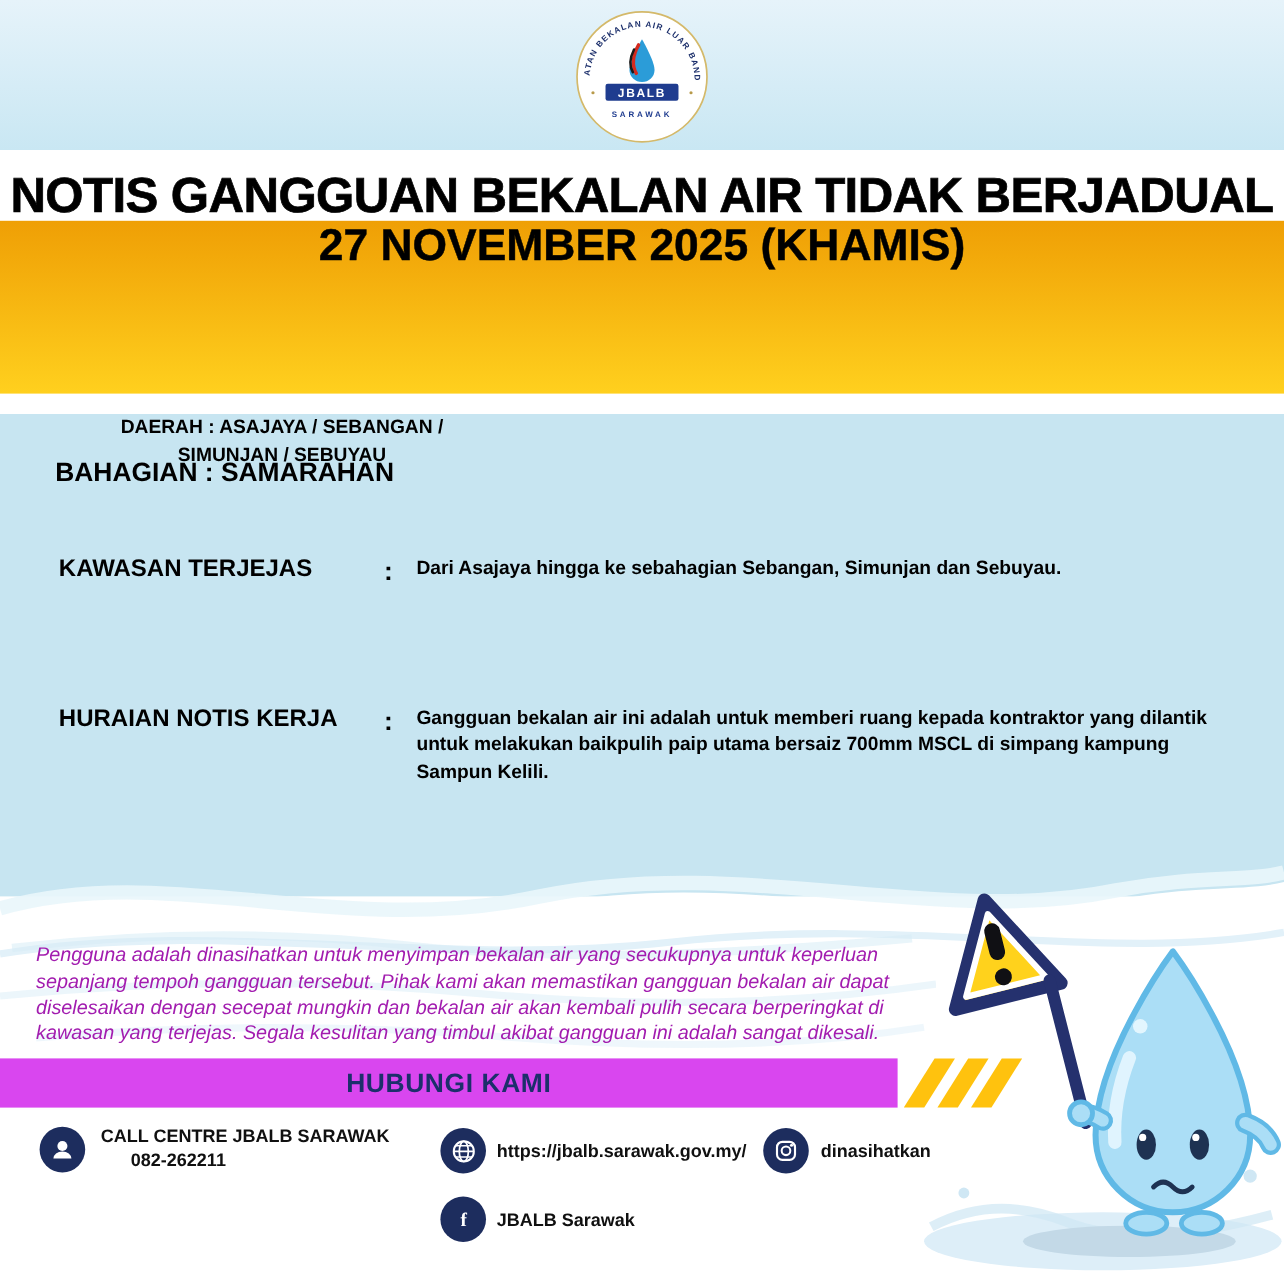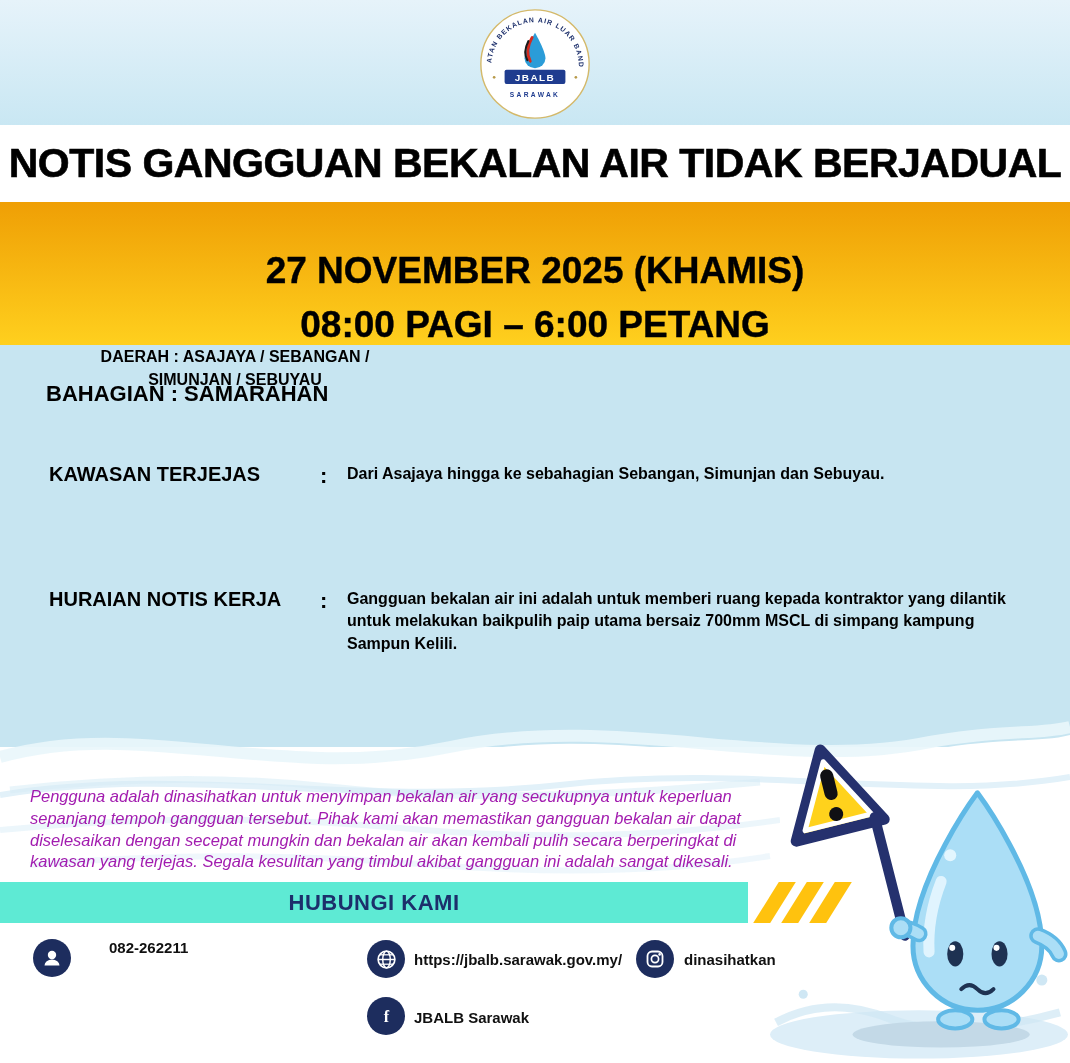--- a/index.html
+++ b/index.html
@@ -7,41 +7,41 @@
     position:relative;width:1070px;height:1063px;overflow:hidden;background:#ffffff;
     font-family:"Liberation Sans",sans-serif;color:#000;
   }
   
   .band-top{position:absolute;top:0;left:0;width:100%;height:125px;
     background:linear-gradient(180deg,#e6f3fa 0%,#c9e7f3 100%);}
   .logo{position:absolute;top:6px;left:50%;transform:translateX(-50%);width:114px;height:116px;}
   .band-title{position:absolute;top:125px;left:0;width:100%;height:76px;background:#ffffff;
     display:flex;align-items:center;justify-content:center;}
   .title{font-size:41px;font-weight:bold;letter-spacing:-0.5px;white-space:nowrap;-webkit-text-stroke:0.6px #000;}
-  .band-date{position:absolute;top:202px;left:0;width:100%;height:144px;
+  .band-date{position:absolute;top:184px;left:0;width:100%;height:144px;
     background:linear-gradient(180deg,#ef9f05 0%,#ffd01e 100%);
-    display:flex;flex-direction:column;align-items:center;justify-content:flex-end;gap:12px;}
+    display:flex;flex-direction:column;align-items:center;justify-content:flex-start;gap:12px;}
   .date-line{font-size:37px;font-weight:bold;color:#000;-webkit-text-stroke:0.4px #000;}
   
   .panel{position:absolute;top:345px;left:0;width:100%;height:402px;background:#c7e5f1;}
   .panel .row-label{position:absolute;font-size:22px;font-weight:bold;}
   .bahagian{left:46px;top:36px;}
   .daerah{left:560px;top:24px;width:470px;text-align:center;font-size:16px;font-weight:bold;
     white-space:pre-line;line-height:1.45;}
   .kv-label{position:absolute;left:49px;font-size:20px;font-weight:bold;}
   .kv-colon{position:absolute;left:320px;font-size:22px;font-weight:bold;}
   .kv-value{position:absolute;left:347px;width:668px;font-size:16px;font-weight:bold;line-height:1.4;}
   
   .wave{position:absolute;top:695px;left:0;width:1070px;height:132px;pointer-events:none;}
   .ripples{position:absolute;top:760px;left:0;width:780px;height:120px;pointer-events:none;opacity:.55;}
   
   .advisory{position:absolute;top:786px;left:30px;width:742px;font-size:16.5px;font-style:italic;
     color:#a21caf;line-height:1.32;}
   
-  .contact-bar{position:absolute;top:882px;left:0;width:748px;height:41px;background:#5eead4;
+  .contact-bar{position:absolute;top:882px;left:0;width:748px;height:41px;background:#d946ef;
     display:flex;align-items:center;justify-content:center;}
   .contact-bar span{font-size:22px;font-weight:bold;color:#1c2f6b;letter-spacing:.5px;}
   .stripe{position:absolute;top:882px;width:17px;height:41px;background:#ffc20e;transform:skewX(-32deg);}
   .stripe.s1{left:766px}.stripe.s2{left:794px}.stripe.s3{left:822px}
   
   .icon-circle{position:absolute;width:38px;height:38px;border-radius:50%;background:#1d2d5e;
     display:flex;align-items:center;justify-content:center;}
   .c-text{position:absolute;font-size:15px;font-weight:bold;color:#101010;line-height:1.35;}
   .c-sub{font-weight:bold;margin-left:25px;}
   
@@ -72,21 +72,20 @@
     <text x="60" y="77.8" font-size="10.5" font-weight="bold" fill="#ffffff" text-anchor="middle" letter-spacing="1.5">JBALB</text>
     <text x="60" y="95" font-size="7" font-weight="bold" fill="#1f3c8f" text-anchor="middle" letter-spacing="2.5">SARAWAK</text>
   </svg>
 
   <div class="band-title">
     <div class="title">NOTIS GANGGUAN BEKALAN AIR TIDAK BERJADUAL</div>
   </div>
 
   <div class="band-date">
     <div class="date-line">27 NOVEMBER 2025 (KHAMIS)</div>
-    <div class="date-line">08:00 PAGI – 6:00 PETANG</div>
   </div>
 
   <div class="panel">
     <div class="row-label bahagian">BAHAGIAN : SAMARAHAN</div>
     <div class="daerah">DAERAH : ASAJAYA / SEBANGAN /
 SIMUNJAN / SEBUYAU</div>
 
     <div class="kv-label" style="top:118px">KAWASAN TERJEJAS</div>
     <div class="kv-colon" style="top:118px">:</div>
     <div class="kv-value" style="top:118px">Dari Asajaya hingga ke sebahagian Sebangan, Simunjan dan Sebuyau.</div>
@@ -117,20 +116,21 @@
   <div class="stripe s2"></div>
   <div class="stripe s3"></div>
 
   <div class="icon-circle" style="left:33px;top:939px">
     <svg width="22" height="22" viewBox="0 0 22 22">
       <circle cx="11" cy="8" r="4.2" fill="#fff"></circle>
       <path d="M3.5,18.5 a7.5,6 0 0 1 15,0 Z" fill="#fff"></path>
     </svg>
   </div>
   <div class="c-text" style="left:84px;top:938px">
+    <div>CALL CENTRE JBALB SARAWAK</div>
     <div class="c-sub">082-262211</div>
   </div>
 
   <div class="icon-circle" style="left:367px;top:940px">
     <svg width="23" height="23" viewBox="0 0 22 22">
       <circle cx="11" cy="11" r="8" stroke="#fff" stroke-width="1.6" fill="none"></circle>
       <ellipse cx="11" cy="11" rx="3.6" ry="8" stroke="#fff" stroke-width="1.4" fill="none"></ellipse>
       <line x1="3" y1="11" x2="19" y2="11" stroke="#fff" stroke-width="1.4"></line>
       <line x1="4.5" y1="6.5" x2="17.5" y2="6.5" stroke="#fff" stroke-width="1.2"></line>
       <line x1="4.5" y1="15.5" x2="17.5" y2="15.5" stroke="#fff" stroke-width="1.2"></line>

